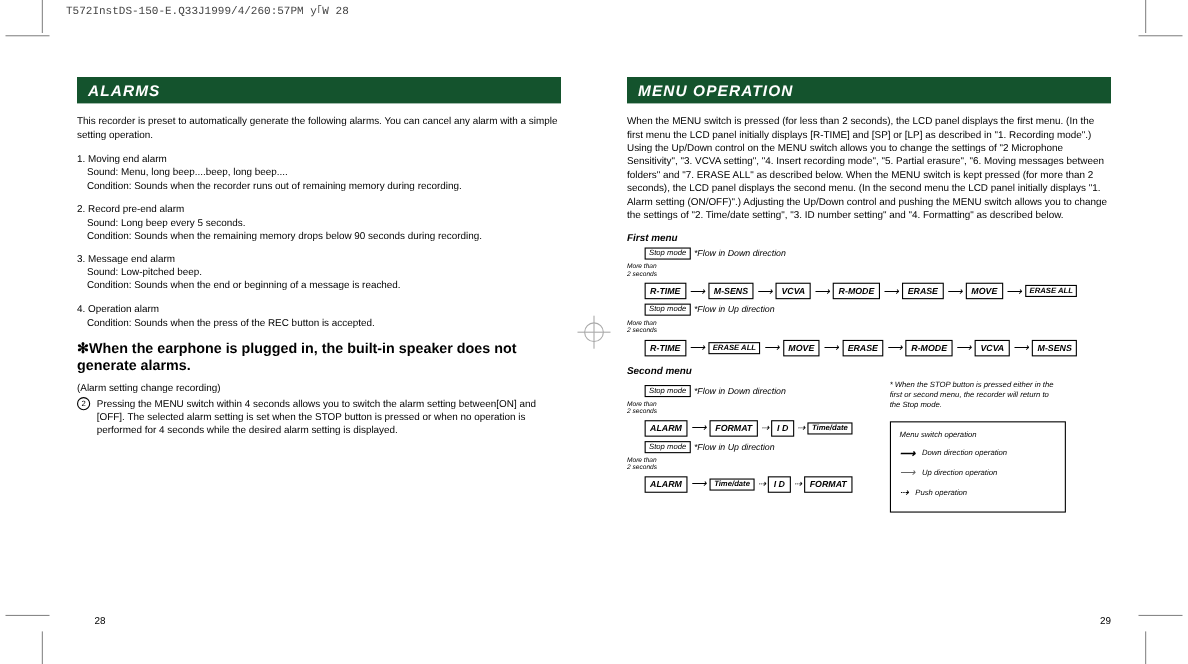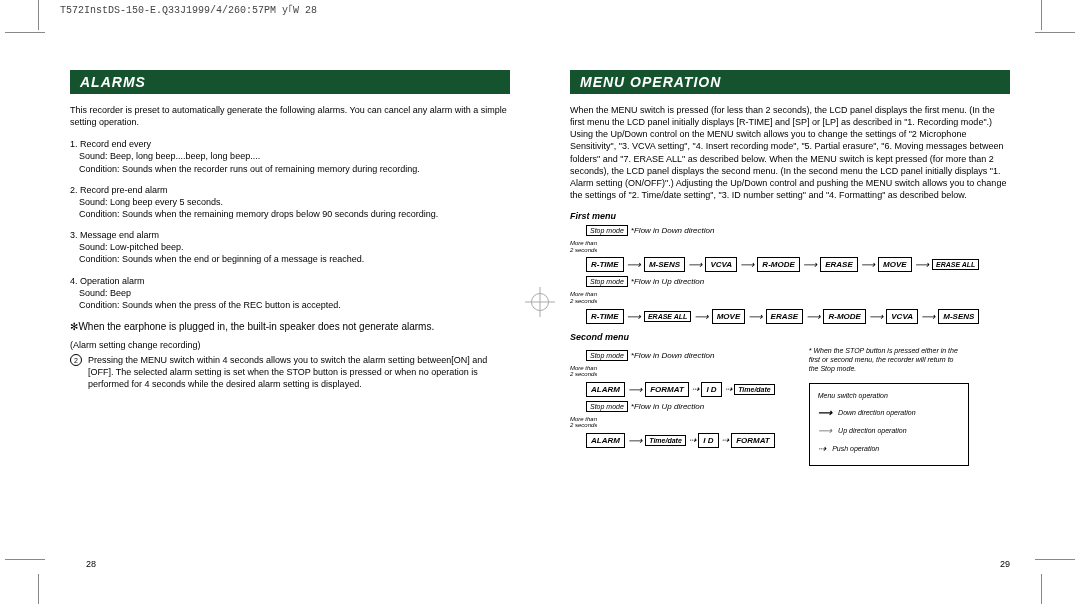--- a/index.html
+++ b/index.html
@@ -50,21 +50,21 @@
   .section-header {
     background: #14532d; color: #fff; font-weight: bold;
     font-size: 14px; padding: 4px 10px; margin-bottom: 10px;
     font-style: italic; letter-spacing: 1px;
   }
   .para { font-size: 9px; line-height: 1.35; margin-bottom: 10px; }
   .alarm-item { font-size: 9px; line-height: 1.35; margin-bottom: 9px; }
   .alarm-title {}
   .alarm-sound { padding-left: 9px; }
   .alarm-cond { padding-left: 9px; }
-  .note { font-size: 10px; margin: 10px 0 8px; }
+  .note { font-size: 13px; margin: 10px 0 8px; font-weight: bold; }
   .proc-title { font-size: 9px; margin-bottom: 4px; }
   .proc-item { font-size: 9px; line-height: 1.35; display: flex; margin-bottom: 4px; }
   .proc-num {
     display: inline-block; width: 12px; height: 12px; border: 1px solid #000;
     border-radius: 50%; font-size: 7px; text-align: center; line-height: 11px;
     margin-right: 6px; flex: none;
   }
   .page-num { position: absolute; bottom: -5px; font-size: 9px; }
   .page-num.l { left: 0; margin-left: 16px; }
   .page-num.r { right: 0; }
@@ -114,37 +114,36 @@
     <div class="center-circle"></div>
   </div>
 
 <div class="spread">
 
   <div class="page">
     <div class="section-header">ALARMS</div>
     <div class="para">This recorder is preset to automatically generate the following alarms. You can cancel any alarm with a simple setting operation.</div>
 
     <div class="alarm-item">
-      <div class="alarm-title"><span>1.</span> <span>Record end every</span></div>
-      <div class="alarm-sound">Sound: Beep, long beep....beep, long beep....</div>
+      <div class="alarm-title"><span>1.</span> <span>Moving end alarm</span></div>
+      <div class="alarm-sound">Sound: Menu, long beep....beep, long beep....</div>
       <div class="alarm-cond">Condition: Sounds when the recorder runs out of remaining memory during recording.</div>
     </div>
     <div class="alarm-item">
       <div class="alarm-title"><span>2.</span> <span>Record pre-end alarm</span></div>
       <div class="alarm-sound">Sound: Long beep every 5 seconds.</div>
       <div class="alarm-cond">Condition: Sounds when the remaining memory drops below 90 seconds during recording.</div>
     </div>
     <div class="alarm-item">
       <div class="alarm-title"><span>3.</span> <span>Message end alarm</span></div>
       <div class="alarm-sound">Sound: Low-pitched beep.</div>
       <div class="alarm-cond">Condition: Sounds when the end or beginning of a message is reached.</div>
     </div>
     <div class="alarm-item">
       <div class="alarm-title"><span>4.</span> <span>Operation alarm</span></div>
-      <div class="alarm-sound">Sound: Beep</div>
       <div class="alarm-cond">Condition: Sounds when the press of the REC button is accepted.</div>
     </div>
 
     <div class="note">✻When the earphone is plugged in, the built-in speaker does not generate alarms.</div>
     <div class="proc-title">(Alarm setting change recording)</div>
     <div class="proc-item">
       <span class="proc-num">2</span>
       <span>Pressing the MENU switch within 4 seconds allows you to switch the alarm setting between[ON] and [OFF]. The selected alarm setting is set when the STOP button is pressed or when no operation is performed for 4 seconds while the desired alarm setting is displayed.</span>
     </div>
 

